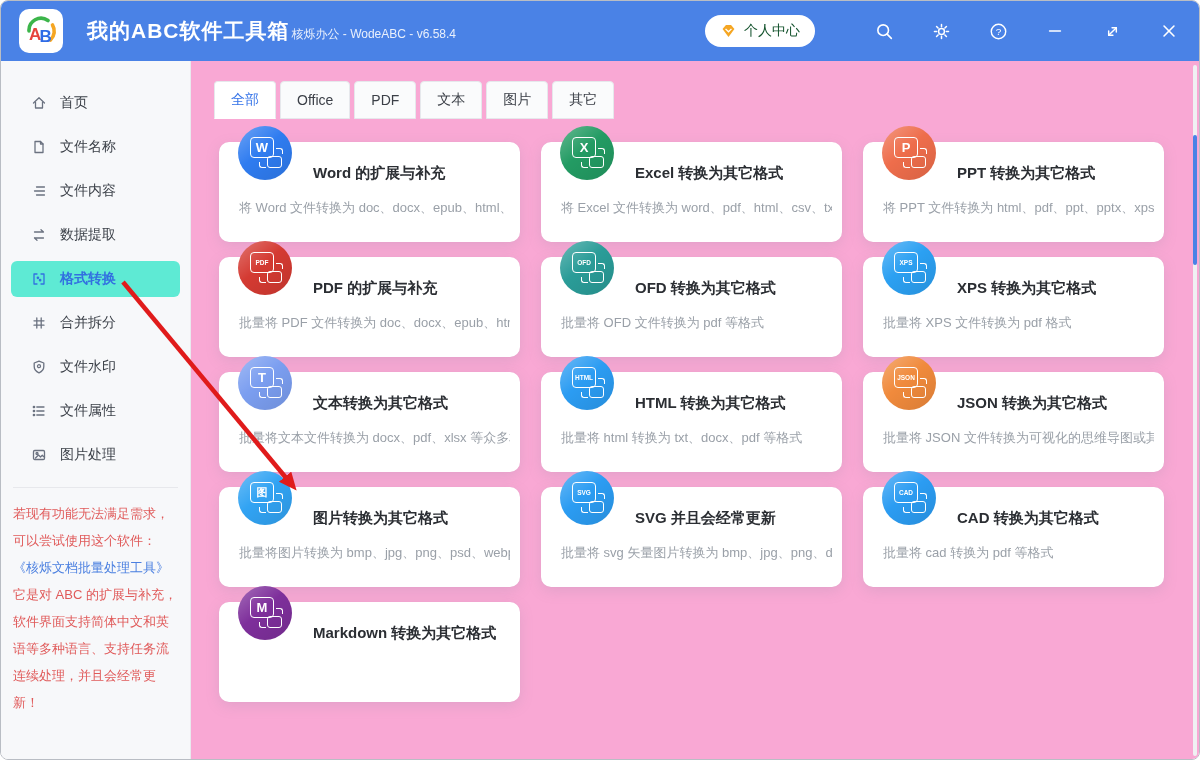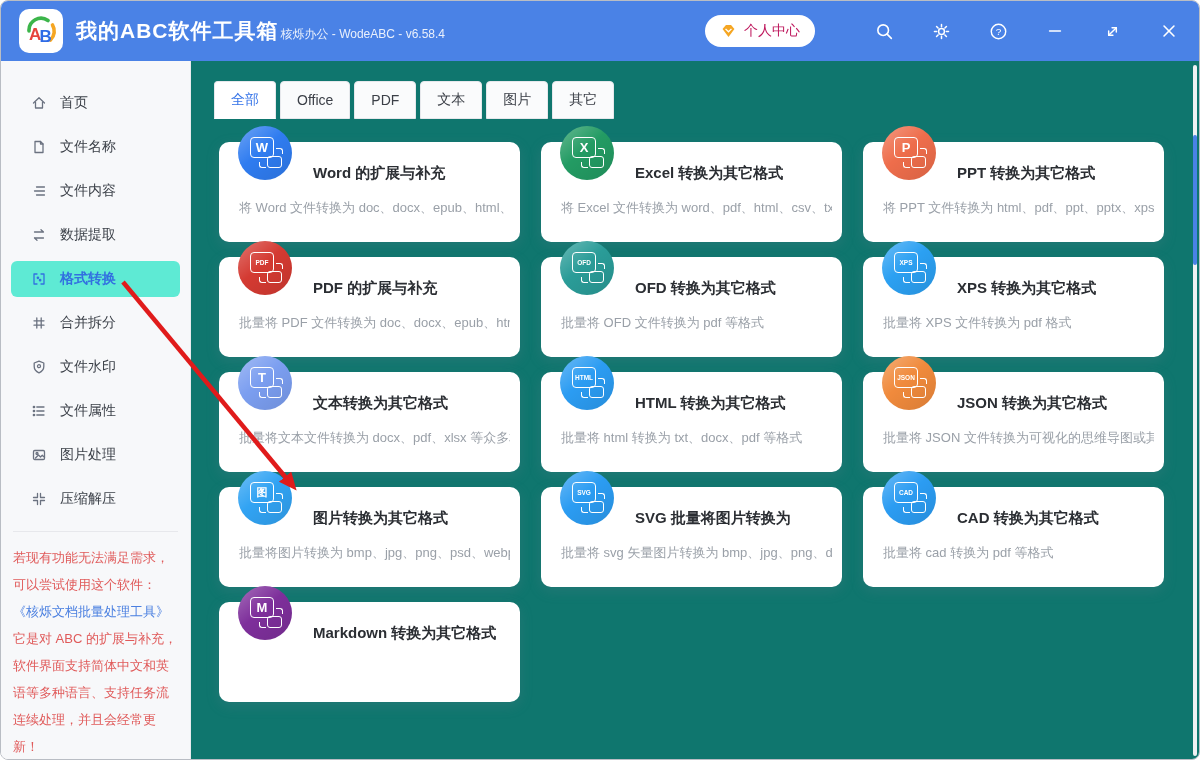--- a/index.html
+++ b/index.html
@@ -6,25 +6,25 @@
   html,body { width:1200px; height:760px; overflow:hidden; background:#fff;
               font-family:"Liberation Sans","DejaVu Sans",sans-serif; }
 
   .window { position:relative; width:1200px; height:760px; border:1px solid #b9bdc4;
             border-radius:8px; overflow:hidden; background:#fff; }
 
   
   .titlebar { height:60px; background:#4a82e6; display:flex; align-items:center; padding:0 18px; }
   .logo { width:44px; height:44px; background:#fff; border-radius:10px; display:flex;
           align-items:center; justify-content:center; flex:0 0 auto; }
-  .app-title { color:#fff; font-size:21px; font-weight:700; margin-left:13px; letter-spacing:1px; }
+  .app-title { color:#fff; font-size:21px; font-weight:700; margin-left:24px; letter-spacing:1px; }
   .app-subtitle { color:rgba(255,255,255,.88); font-size:12px; margin-left:2px; margin-top:6px; }
   .tb-spacer { flex:1; }
   .pill { height:32px; border:none; border-radius:16px; background:#fff; display:flex;
-          align-items:center; gap:7px; padding:0 15px; font-size:14px; color:#be185d;
+          align-items:center; gap:7px; padding:0 15px; font-size:14px; color:#14532d;
           cursor:pointer; margin-right:24px; font-family:inherit; }
   .tb-btn { width:24px; height:24px; background:none; border:none; cursor:pointer;
             display:flex; align-items:center; justify-content:center; margin-left:33px; }
   .tb-btn svg { display:block; }
 
   
   .body-wrap { position:relative; display:flex; height:699px; }
 
   
   .sidebar { width:190px; background:#f7f8fa; border-right:1px solid #e9eaee; flex:0 0 auto;
@@ -35,21 +35,21 @@
   .side-item .sicon { width:16px; height:16px; display:flex; }
   .side-item svg { stroke:#6b7280; fill:none; stroke-width:1.3; stroke-linecap:round; stroke-linejoin:round; }
   .side-item.active { background:#5eead4; color:#3270e0; font-weight:700; }
   .side-item.active svg { stroke:#3270e0; }
 
   .side-note { margin:14px 12px 0 12px; border-top:1px solid #e7e8ec; padding-top:12px;
                font-size:13px; line-height:27px; color:#e05a5a; }
   .side-note a { color:#4a7fe0; text-decoration:none; cursor:pointer; }
 
   
-  .main { flex:1; background:#0f766e; padding:20px 0 0 23px; position:relative; }
+  .main { flex:1; background:#f9a8d4; padding:20px 0 0 23px; position:relative; }
   .tabs { display:flex; gap:4px; }
   .tab { height:38px; padding:0 16px; min-width:56px; background:#fafbfc; border:1px solid #e6e8ec;
          border-radius:4px 4px 0 0; font-size:14px; color:#3c4048; display:flex; align-items:center;
          justify-content:center; cursor:pointer; font-family:inherit; }
   .tab.active { background:#fff; color:#3473e8; border-bottom-color:#fff; }
 
   .grid { display:grid; grid-template-columns:repeat(3,301px); column-gap:21px; row-gap:15px;
           padding:23px 0 0 5px; }
   .card { position:relative; width:301px; height:100px; background:#fff; border-radius:10px;
           box-shadow:0 0 1px rgba(0,0,0,.06), 0 4px 14px rgba(125,135,155,.18); cursor:pointer; }
@@ -221,28 +221,20 @@
       <div class="side-item">
         <span class="sicon">
             <svg width="16" height="16" viewBox="0 0 16 16">
               <rect x="2.5" y="3.5" width="11" height="9" rx="1.2"></rect>
               <circle cx="6" cy="6.5" r="1"></circle>
               <path d="M4.5 11l3-3 2 2 1.8-1.8 2.2 2.2"></path>
             </svg>
           </span>
         <span>图片处理</span>
       </div>
-      <div class="side-item">
-        <span class="sicon">
-            <svg width="16" height="16" viewBox="0 0 16 16">
-              <path d="M6.5 2.5v4h-4 M9.5 2.5v4h4 M6.5 13.5v-4h-4 M9.5 13.5v-4h4"></path>
-            </svg>
-          </span>
-        <span>压缩解压</span>
-      </div>
 
       <div class="side-note">
         <span>若现有功能无法满足需求，可以尝试使用这个软件：</span><br>
         <a>《核烁文档批量处理工具》</a><br>
         <span>它是对 ABC 的扩展与补充，软件界面支持简体中文和英语等多种语言、支持任务流连续处理，并且会经常更新！</span>
       </div>
     </aside>
 
     <main class="main">
       <div class="tabs">
@@ -337,21 +329,21 @@
               <span class="icon-sub"></span>
             </div>
           <h3 class="card-title">图片转换为其它格式</h3>
           <p class="card-desc">批量将图片转换为 bmp、jpg、png、psd、webp、gif 等</p>
         </div>
         <div class="card">
           <div class="card-icon" style="background-color: rgb(43, 156, 242);">
             <span class="icon-rect" style="font-size: 6.5px;">SVG</span>
               <span class="icon-sub"></span>
             </div>
-          <h3 class="card-title">SVG 批量将图片转换为</h3>
+          <h3 class="card-title">SVG 并且会经常更新</h3>
           <p class="card-desc">批量将 svg 矢量图片转换为 bmp、jpg、png、docx 等格式</p>
         </div>
         <div class="card">
           <div class="card-icon" style="background-color: rgb(43, 156, 242);">
             <span class="icon-rect" style="font-size: 6.5px;">CAD</span>
               <span class="icon-sub"></span>
             </div>
           <h3 class="card-title">CAD 转换为其它格式</h3>
           <p class="card-desc">批量将 cad 转换为 pdf 等格式</p>
         </div>

